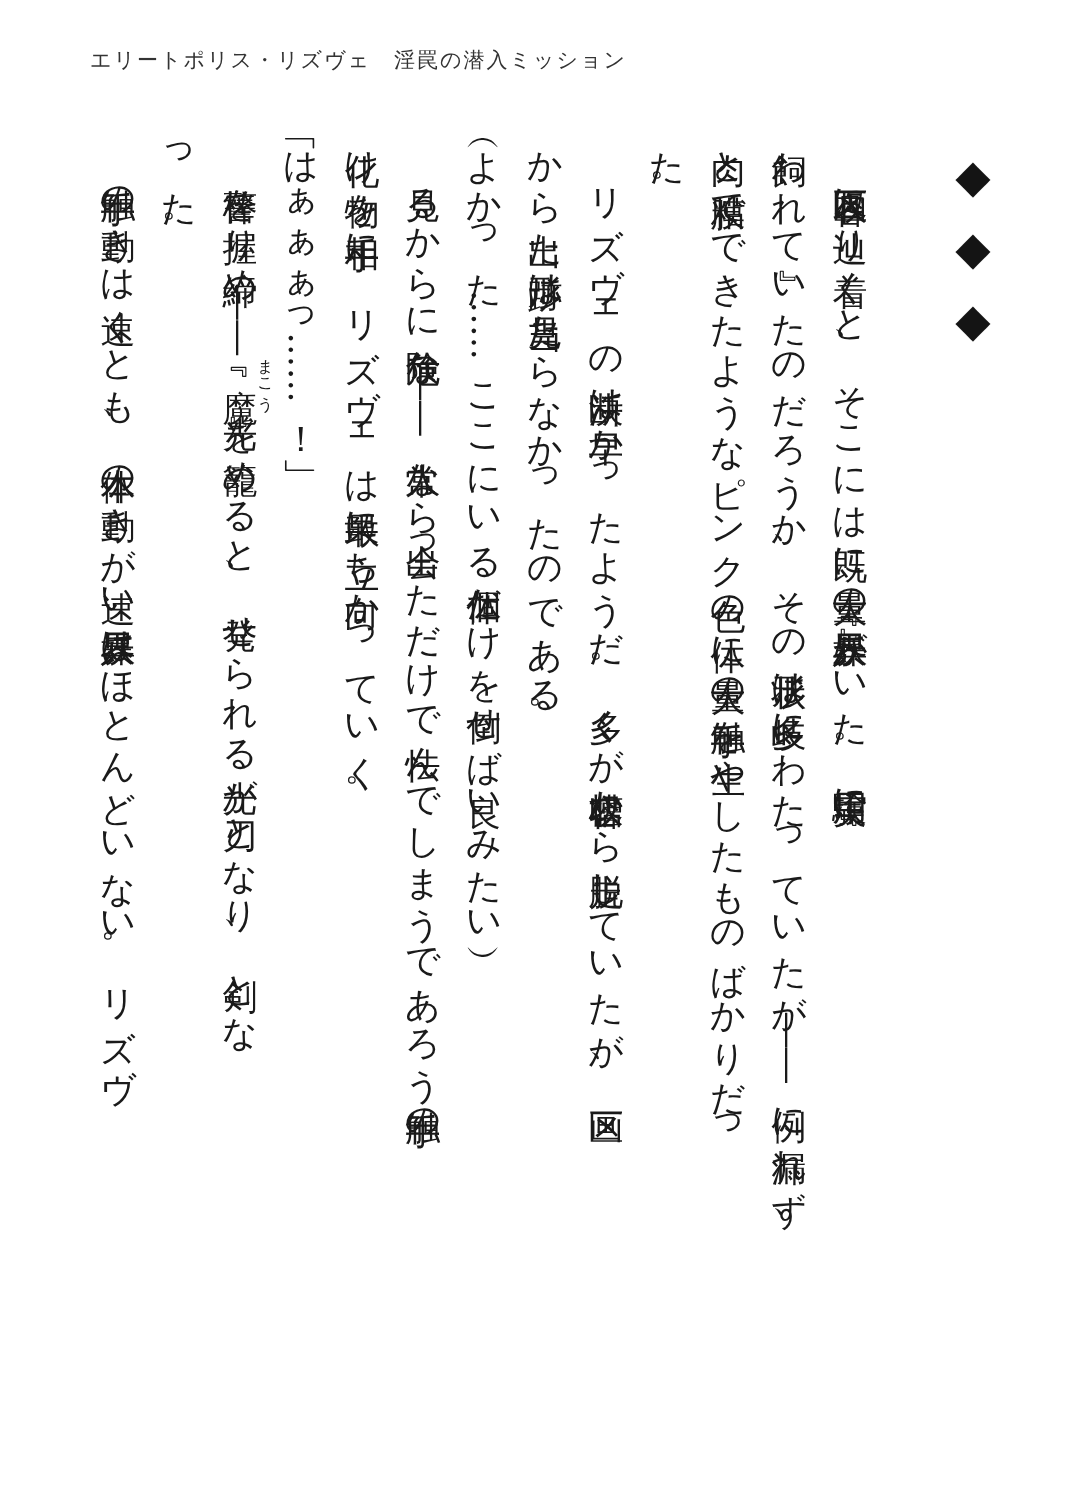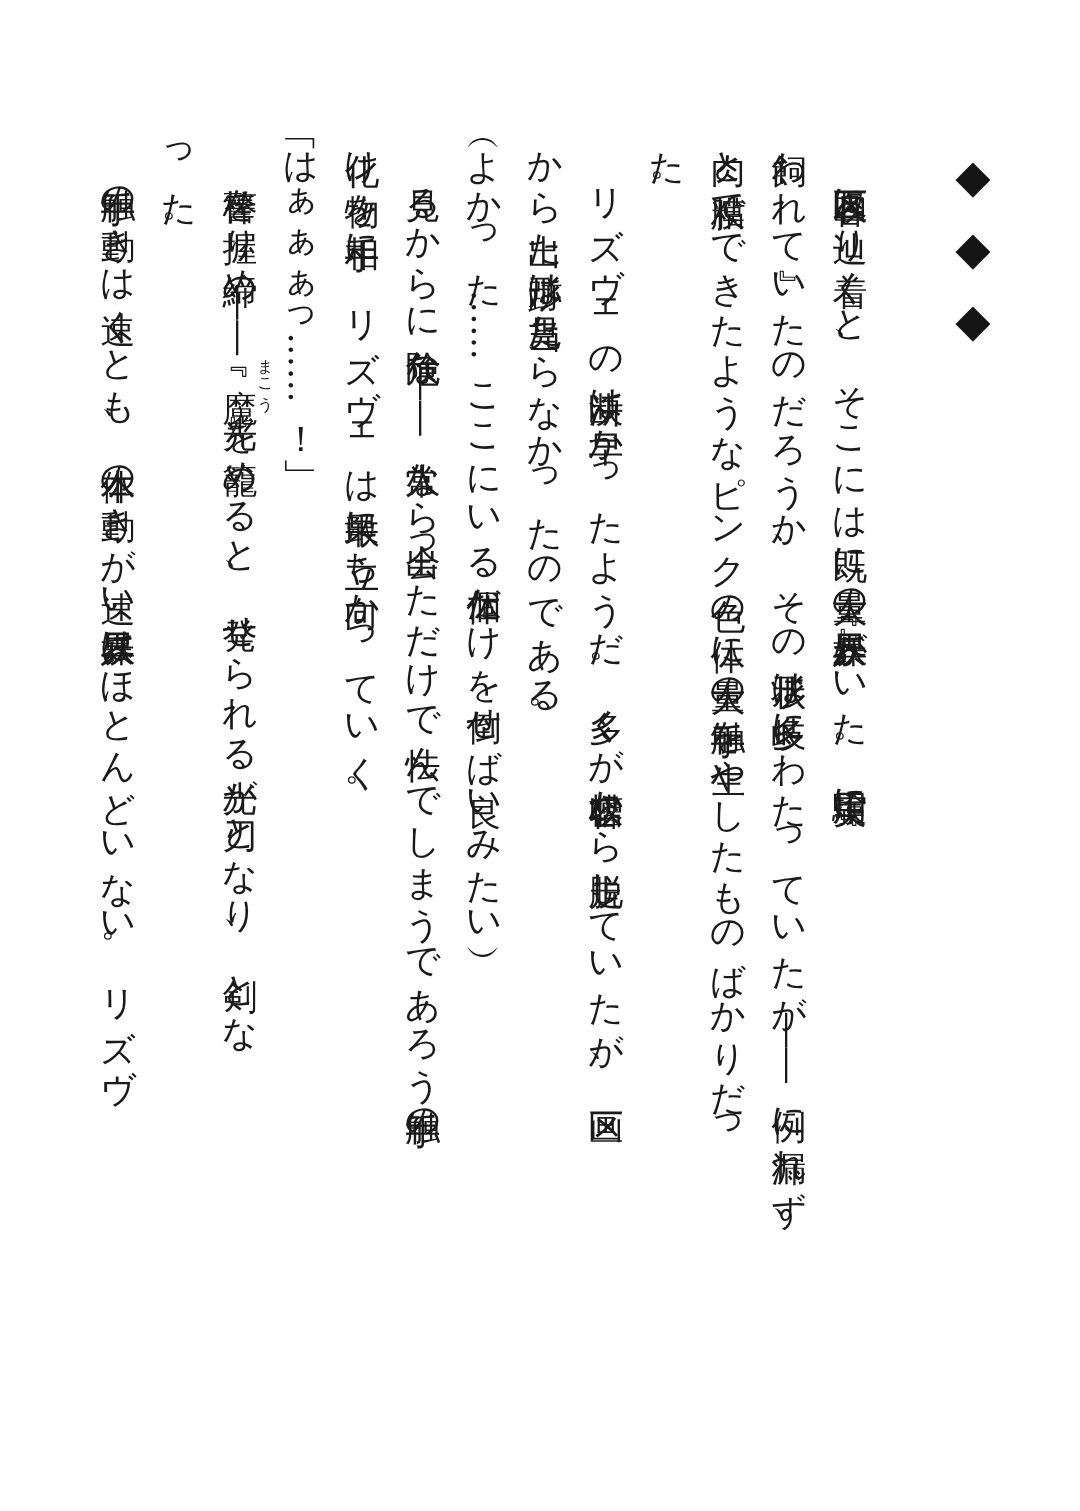--- a/index.html
+++ b/index.html
@@ -65,20 +65,21 @@
     font-size: 16px;
     letter-spacing: 0;
     color: #1a1a1a;
   }
 </style>
 </head>
 <body>
 
 <div class="page">
 
+  <div class="running-header">エリートポリス・リズヴェ　淫罠の潜入ミッション</div>
 
   <div class="scene-break">
       <span class="diamond">◆</span>
       <span class="diamond">◆</span>
       <span class="diamond">◆</span>
     </div>
 
   <div class="body-text"><span><span>　収容区画に辿り着くと、そこには既に大量の『異界妖』がいた。実験用に『</span></span><br><span><span>飼われて』いたのだろうか、その形状は多岐にわたっていたが――例に漏れず、</span></span><br><span><span>肉と粘膜でできたようなピンク色の体に大量の触手を生やしたものばかりだっ</span></span><br><span><span>た。</span></span><br><span><span>　リズヴェの決断は早かったようだ。多くが収容槽から脱走していたが、区画</span></span><br><span><span>から出た形跡は見当たらなかったのである。</span></span><br><span><span>（よかった……ここにいる個体だけを倒せば良いみたい）</span></span><br><span><span>　見るからに危険な――常人なら出会っただけで怯んでしまうであろう触手の</span></span><br><span><span>化け物を相手に、リズヴェは果敢に立ち向かっていく。</span></span><br><span><span>「はぁぁぁっ……！」</span></span><br><span><span>　警棒を握り締め――『</span><ruby><span>魔光</span><rt>まこう</rt></ruby><span>』を籠めると、発せられる光が刃となり、剣とな</span></span><br><span><span>った。</span></span><br><span><span>　触手の動きは速くとも、本体の動きが速い異界妖はほとんどいない。リズヴ</span></span></div>
 
 </div>

